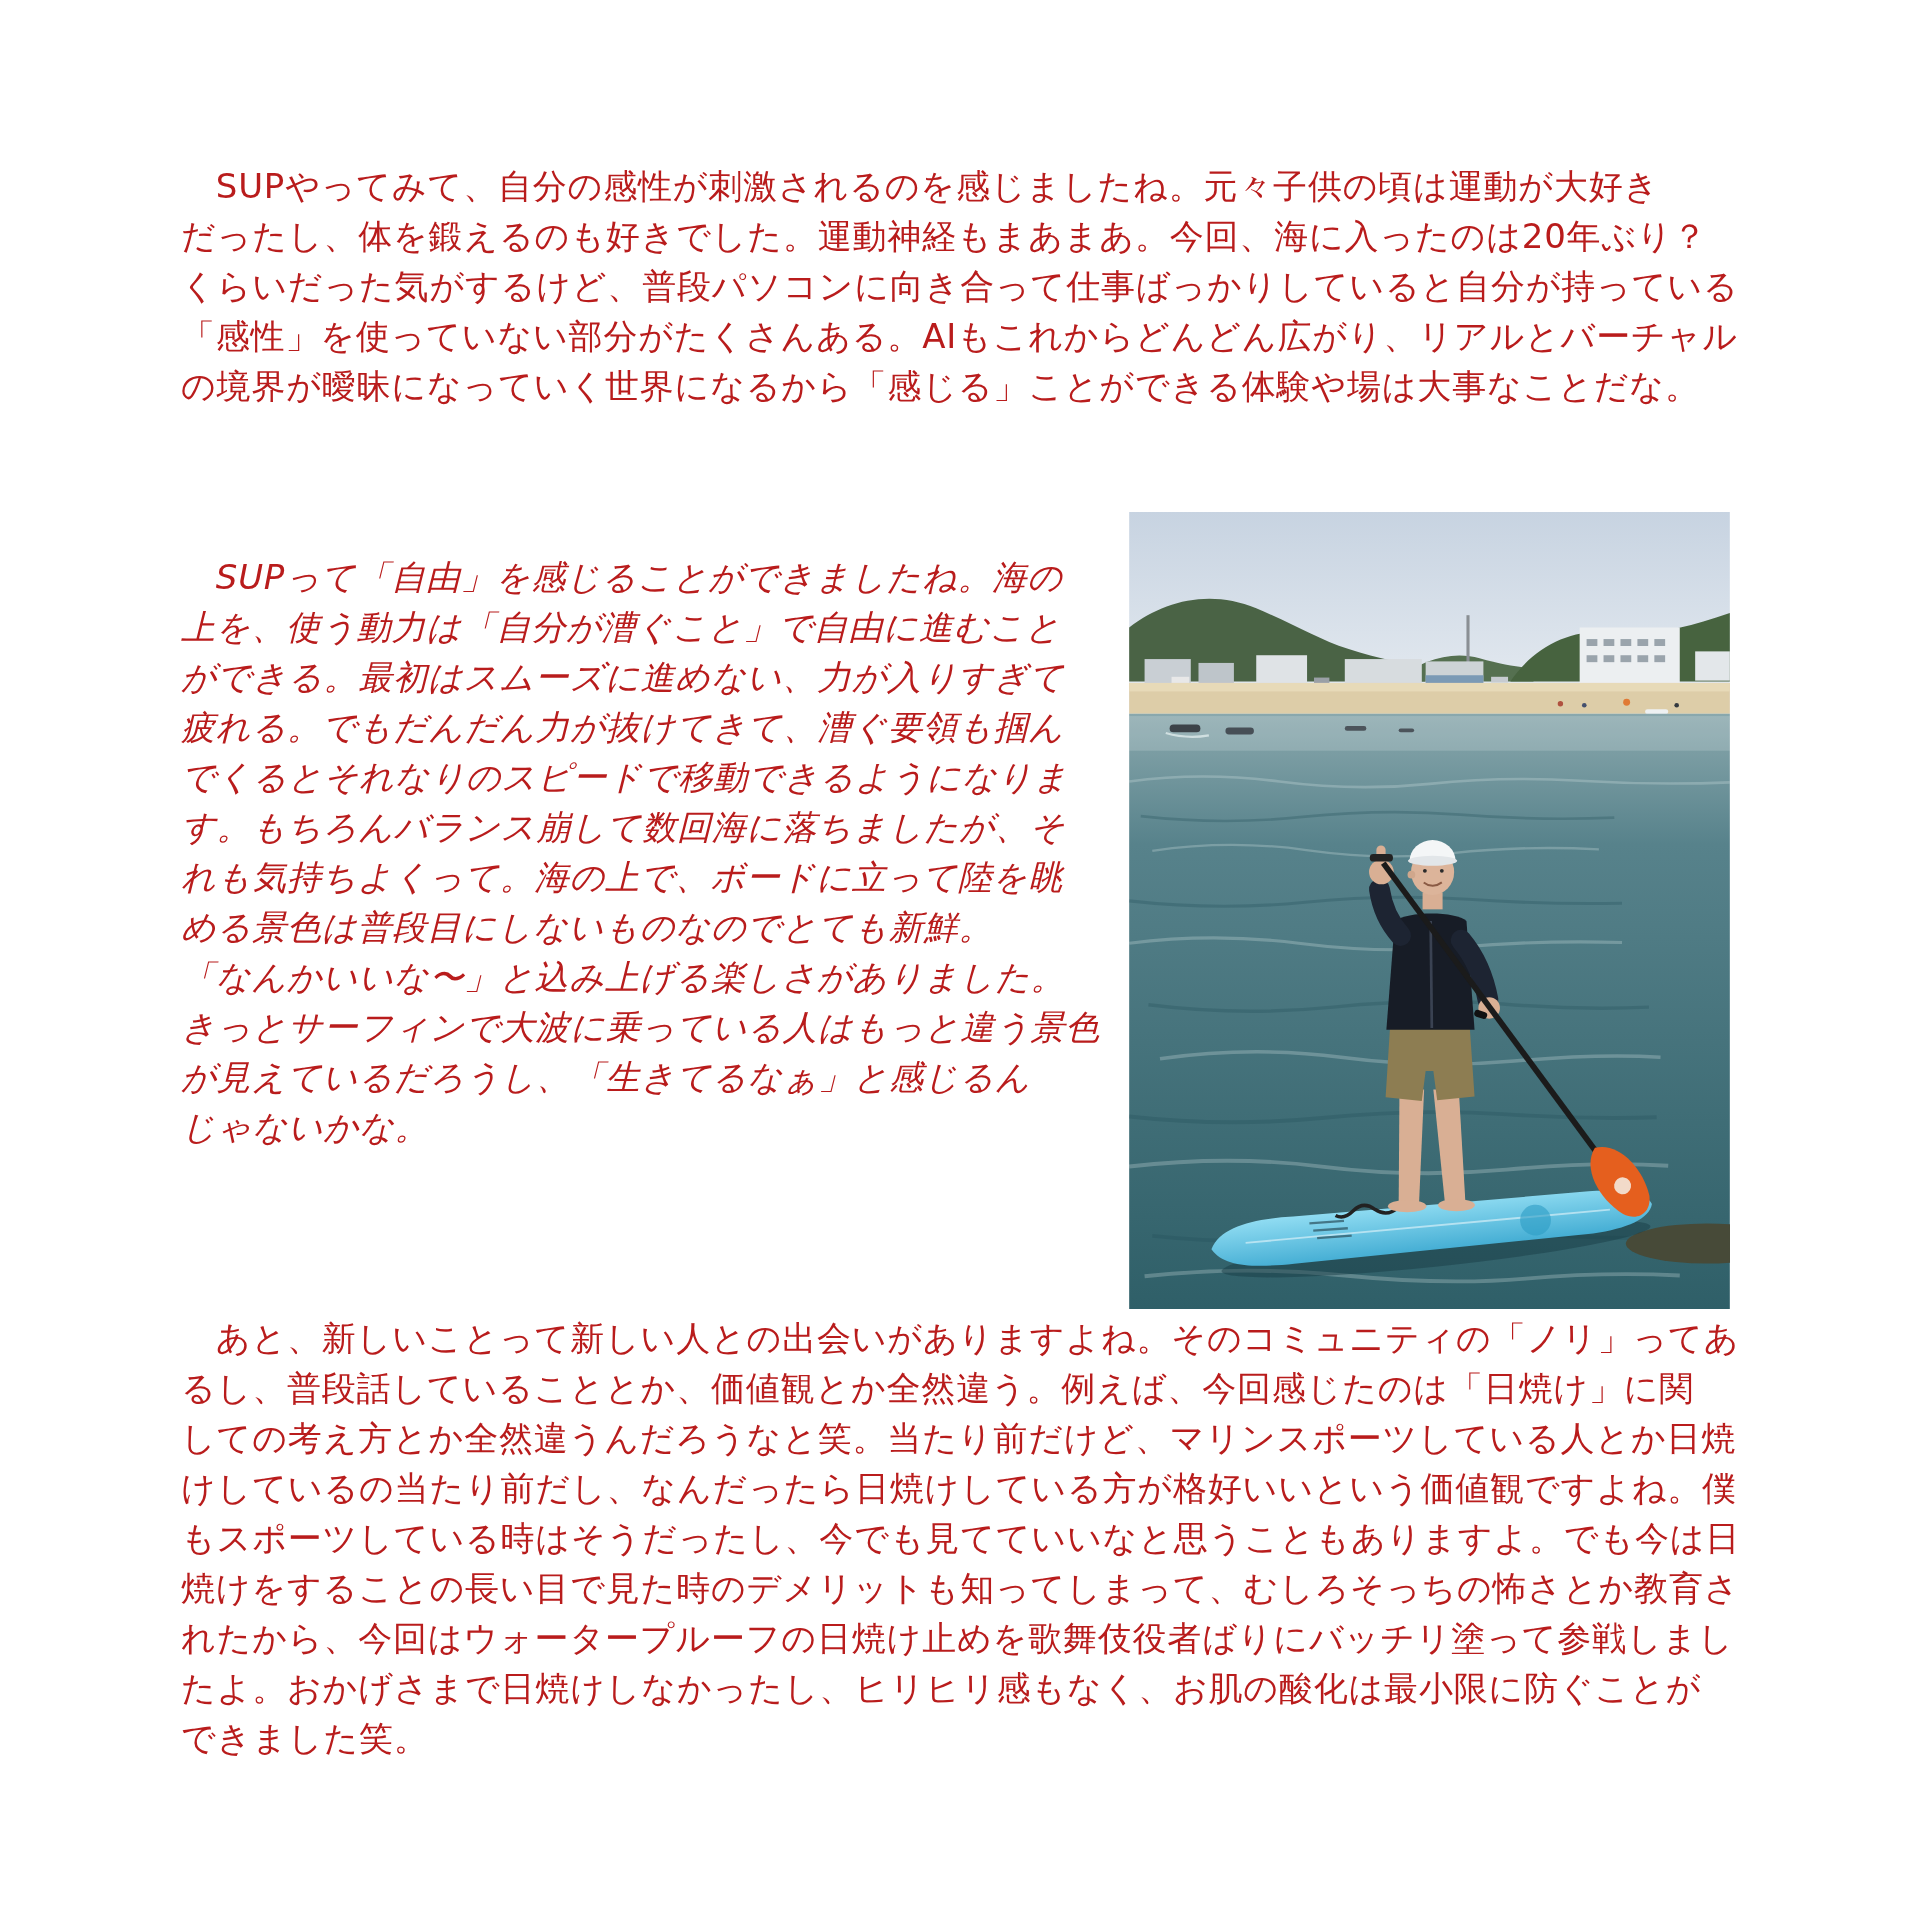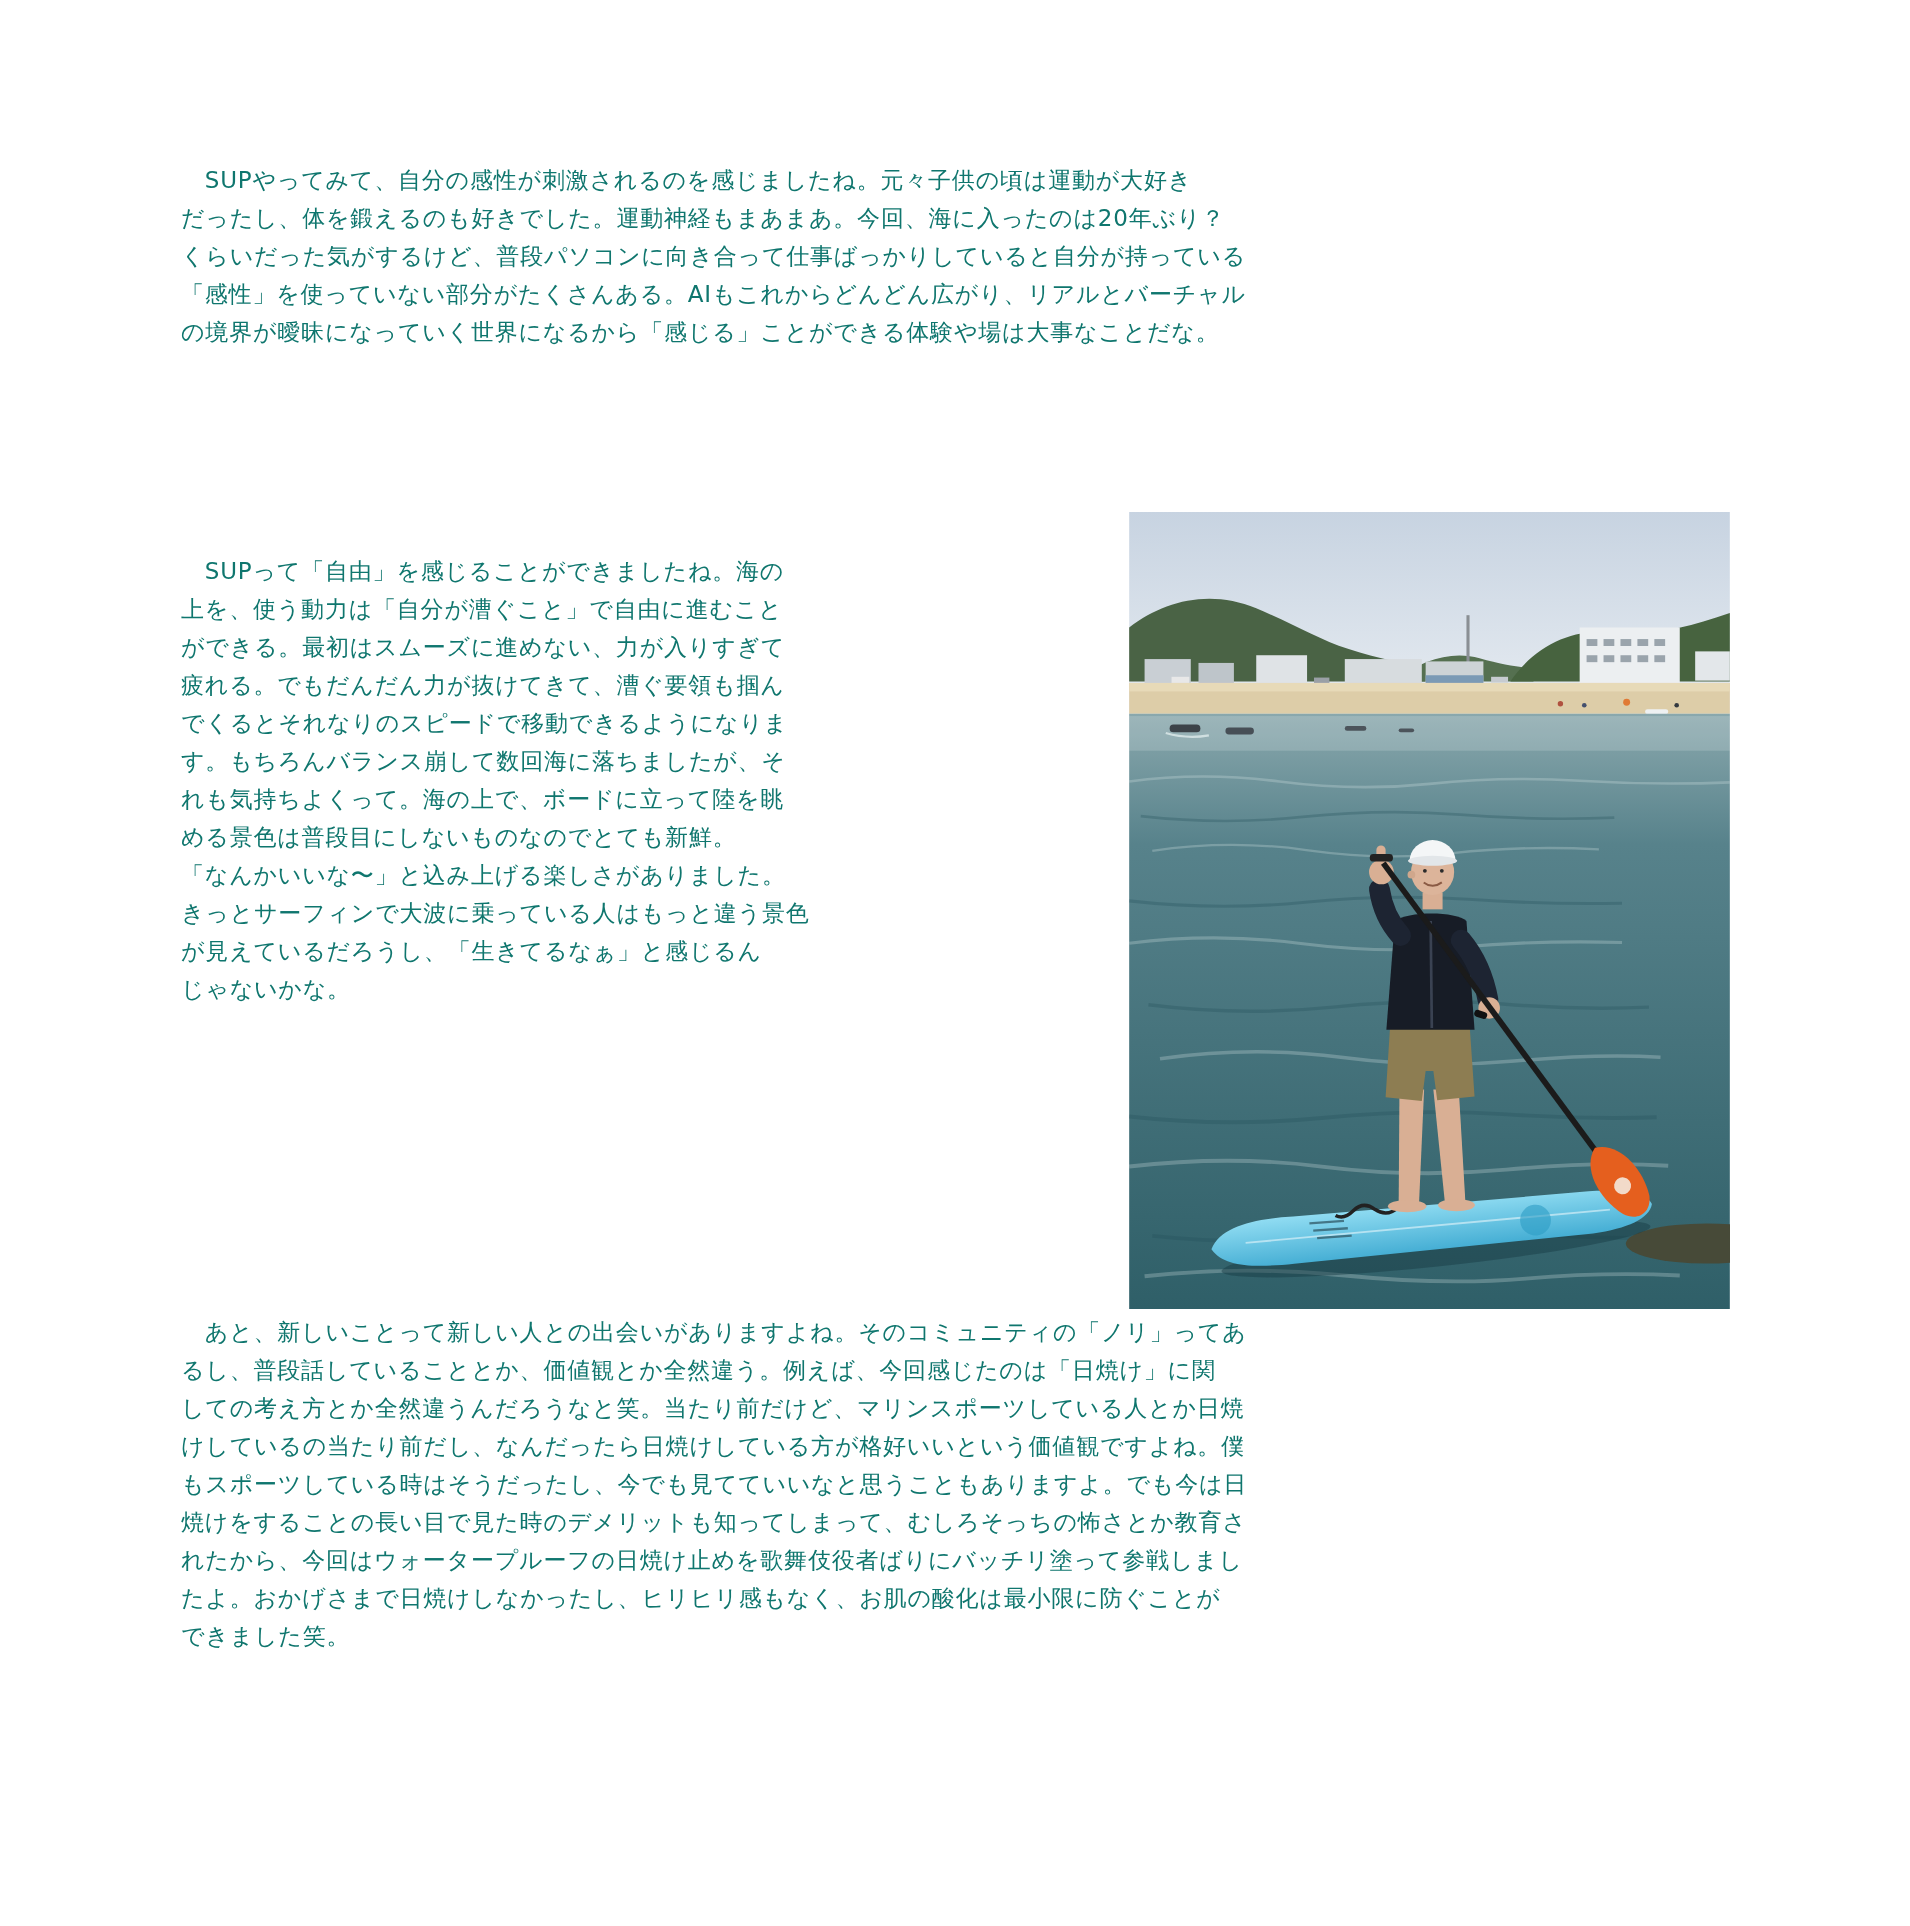--- a/index.html
+++ b/index.html
@@ -2,25 +2,25 @@
 <html style="font-size:6.2px"><head>
 <meta charset="utf-8">
 <style>
   html,body{margin:0;padding:0;background:#ffffff;}
   body{width:1911px;height:2702px;overflow:hidden;}
   #page{
     position:relative;width:1911px;height:2702px;background:#ffffff;
     font-family:"DejaVu Sans","Liberation Sans",sans-serif;color:#000;
   }
   .para{
-    position:absolute;margin:0;font-size:23px;line-height:38px;
-    letter-spacing:0.8px;white-space:pre;color:#0f766e;
+    position:absolute;margin:0;font-size:34px;line-height:50px;
+    letter-spacing:0.8px;white-space:pre;color:#b91c1c;
   }
   #p1{top:161px;left:181px;}
-  #p2{top:552px;left:181px;}
+  #p2{top:552px;left:181px;font-style:italic;}
   #p3{top:1313px;left:181px;}
   #photo{
     position:absolute;margin:0;left:1129px;top:512px;width:601px;height:797px;
   }
   #photo svg{display:block;width:100%;height:100%;}
 </style>
 </head>
 <body>
 
 <div id="page">

